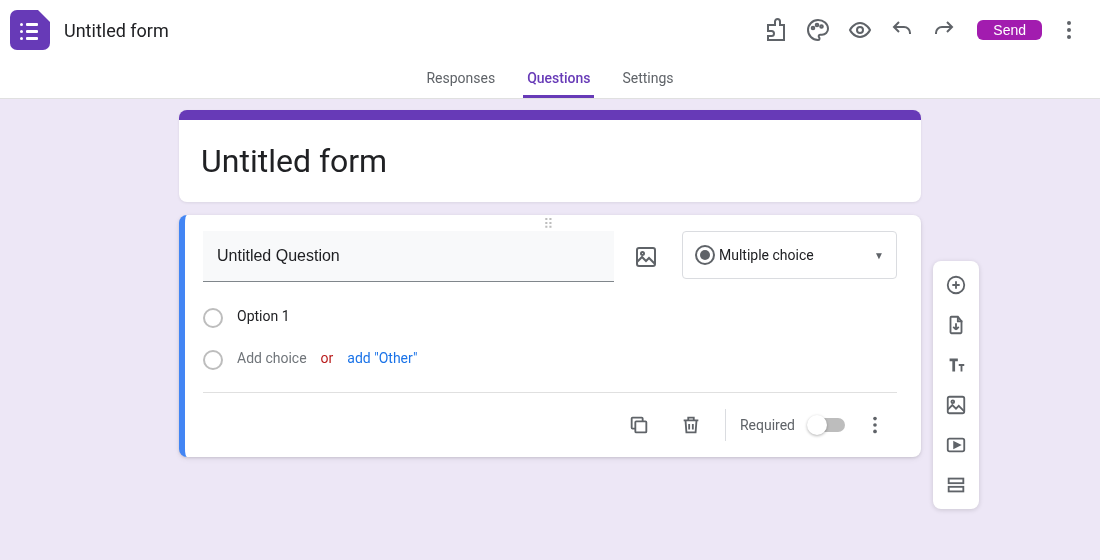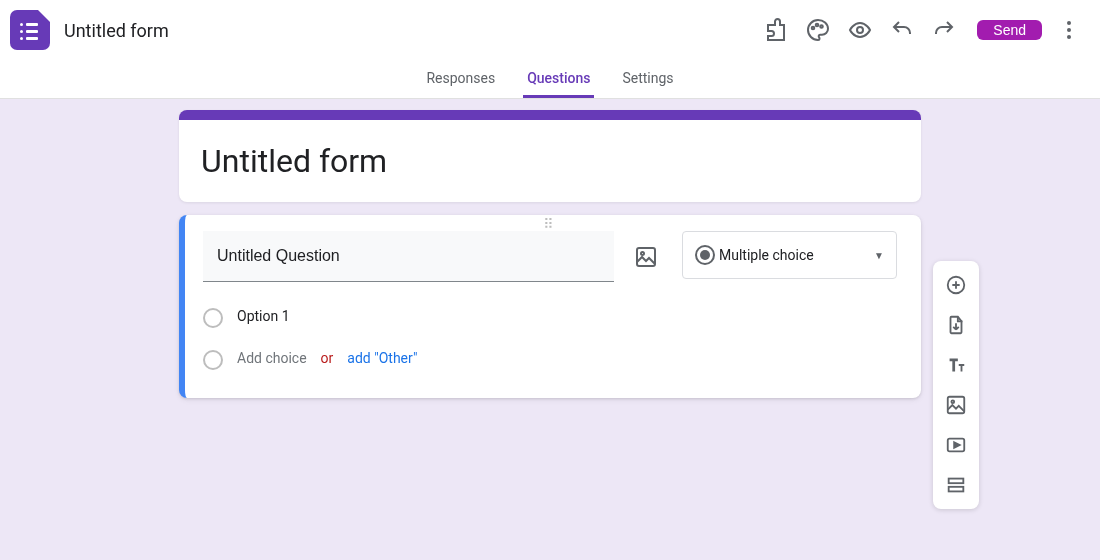--- a/index.html
+++ b/index.html
@@ -345,20 +345,43 @@
           <span class="opt-text">Option 1</span>
         </div>
         <div class="opt-row">
           <span class="opt-radio"></span>
           <span class="add-opt-text">Add choice</span>
           <span class="or-text">or</span>
           <span class="add-other-link">add "Other"</span>
         </div>
       </div>
 
+      <div class="q-footer">
+        <div class="ft-icon">
+          <svg viewBox="0 0 24 24" fill="none" stroke="currentColor" stroke-width="2">
+              <rect x="8" y="8" width="12" height="12" rx="1"></rect>
+              <path d="M16 8V5a1 1 0 0 0-1-1H5a1 1 0 0 0-1 1v10a1 1 0 0 0 1 1h3"></path>
+            </svg>
+        </div>
+        <div class="ft-icon">
+          <svg viewBox="0 0 24 24" fill="none" stroke="currentColor" stroke-width="2">
+              <path d="M4 7h16M9 7V4h6v3M6 7l1 13h10l1-13M10 11v6M14 11v6"></path>
+            </svg>
+        </div>
+        <div class="vdivider"></div>
+        <span class="req-label">Required</span>
+        <div class="toggle"></div>
+        <div class="ft-icon">
+          <svg viewBox="0 0 24 24" fill="currentColor">
+              <circle cx="12" cy="5" r="2"></circle>
+              <circle cx="12" cy="12" r="2"></circle>
+              <circle cx="12" cy="19" r="2"></circle>
+            </svg>
+        </div>
+      </div>
     </div>
   </div>
 
   <div class="side-toolbar">
     <div class="side-btn">
       <svg viewBox="0 0 24 24" fill="none" stroke="currentColor" stroke-width="2">
           <circle cx="12" cy="12" r="9"></circle>
           <path d="M12 8v8M8 12h8"></path>
         </svg>
     </div>

